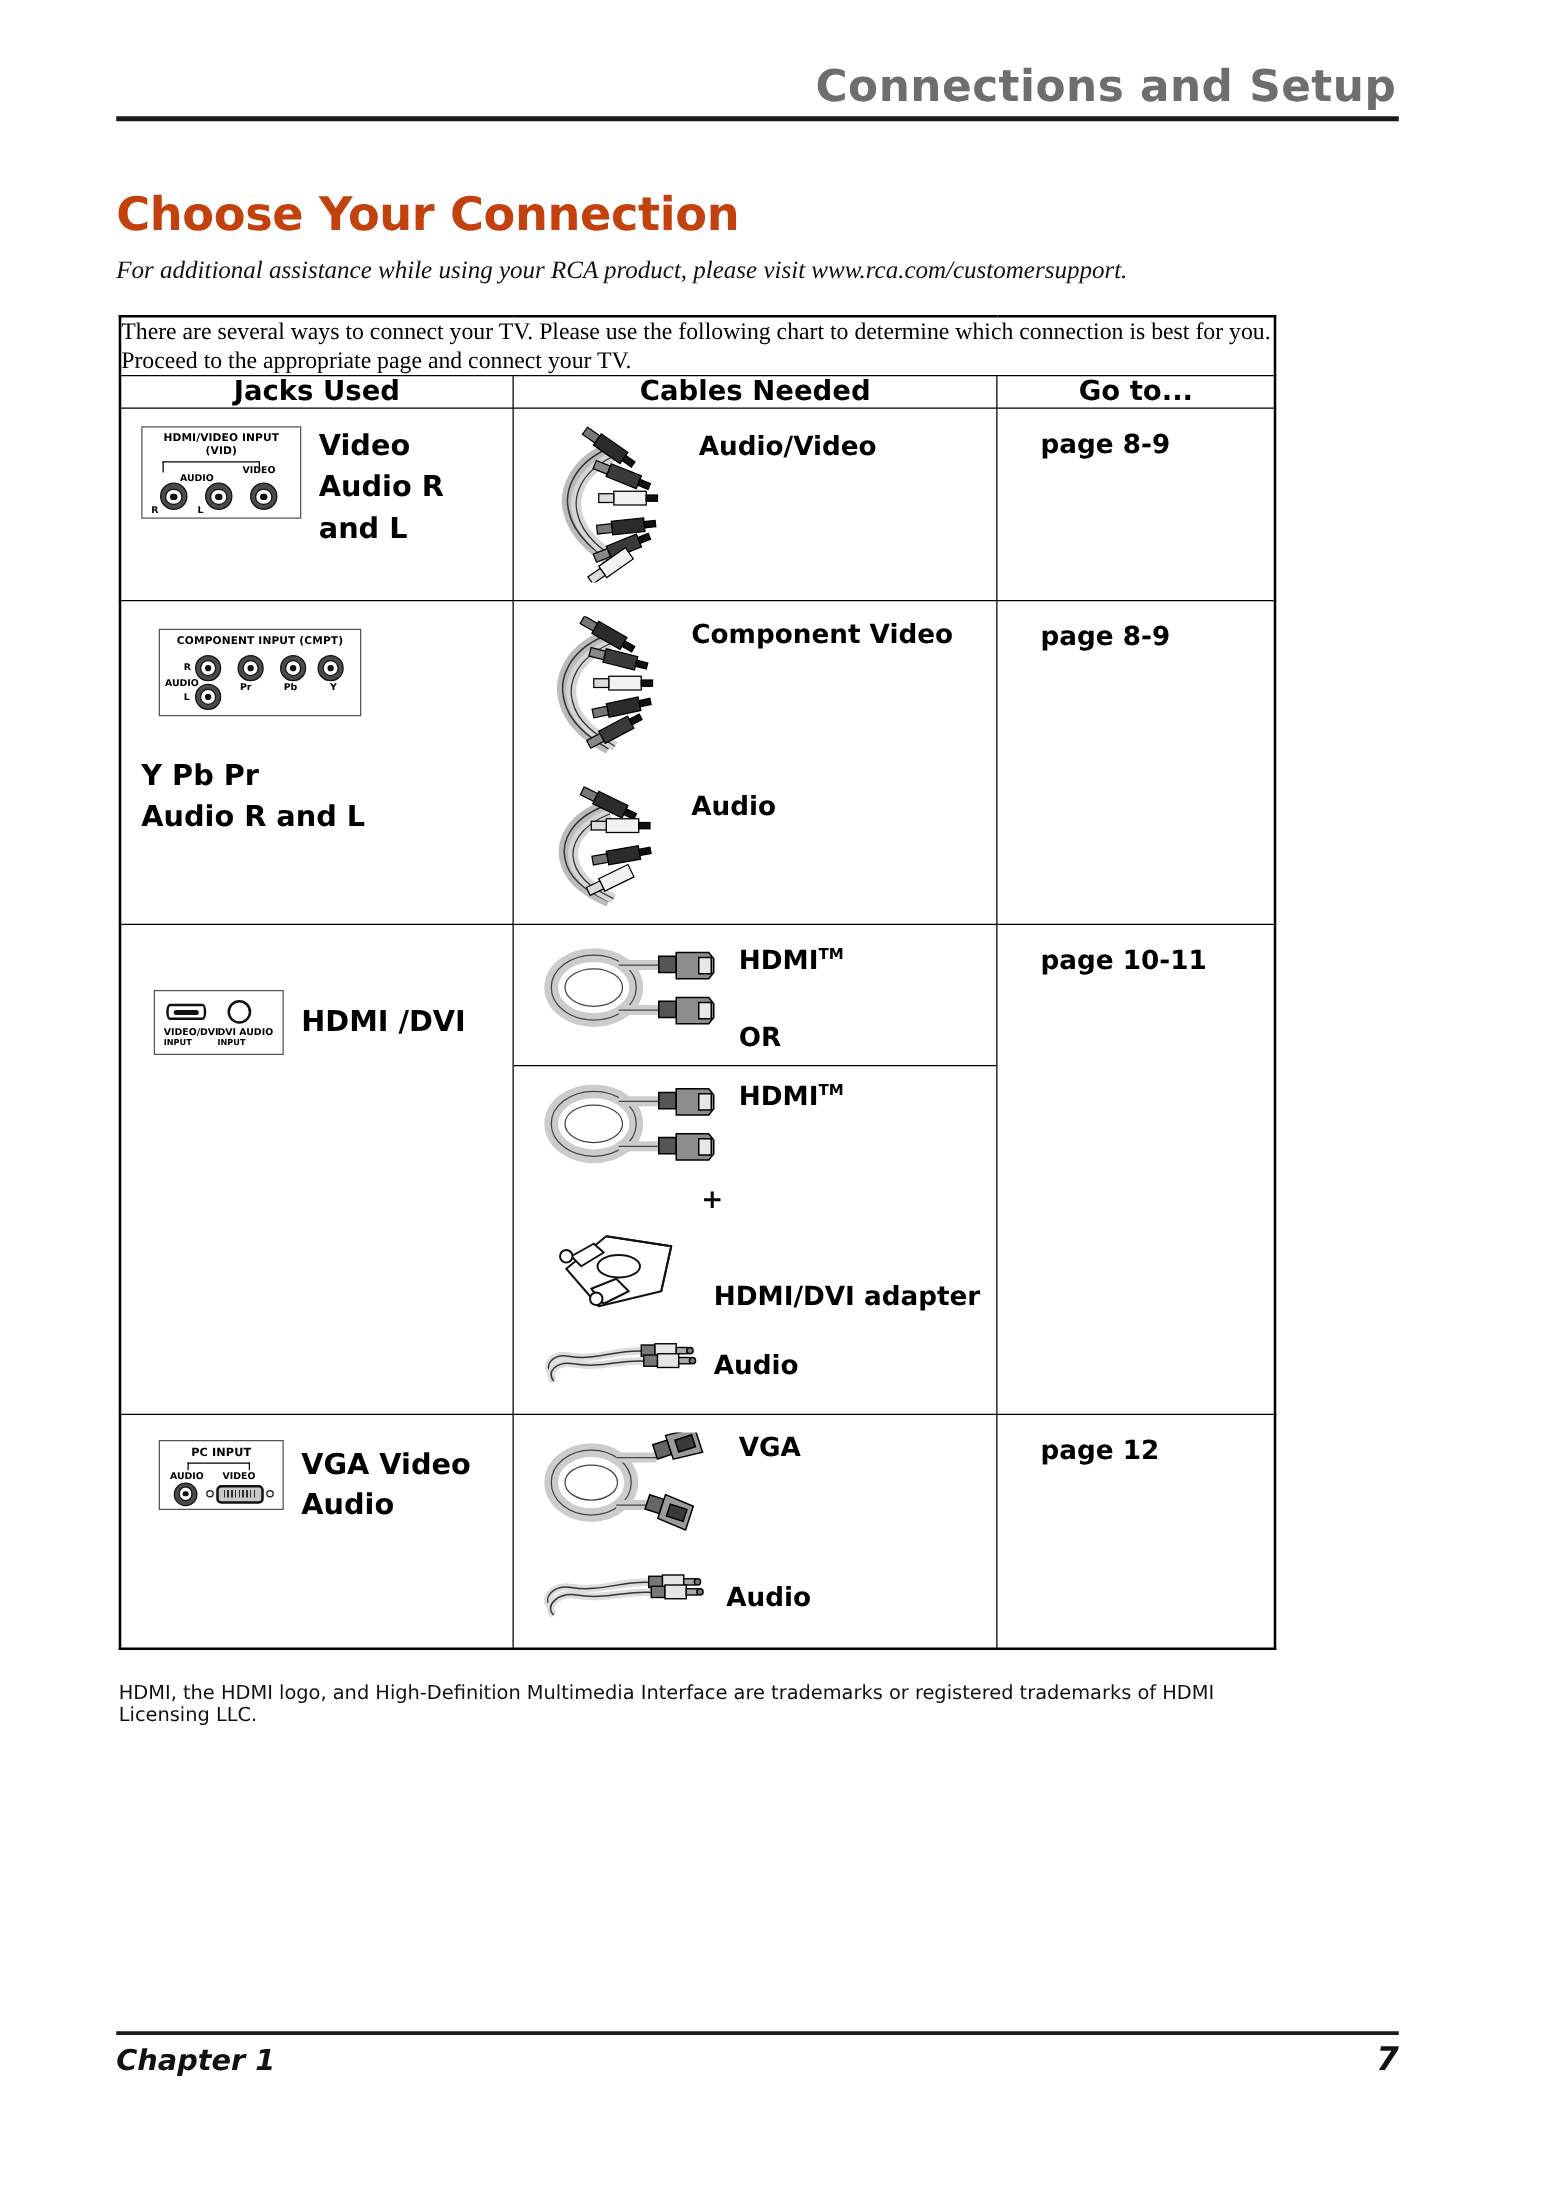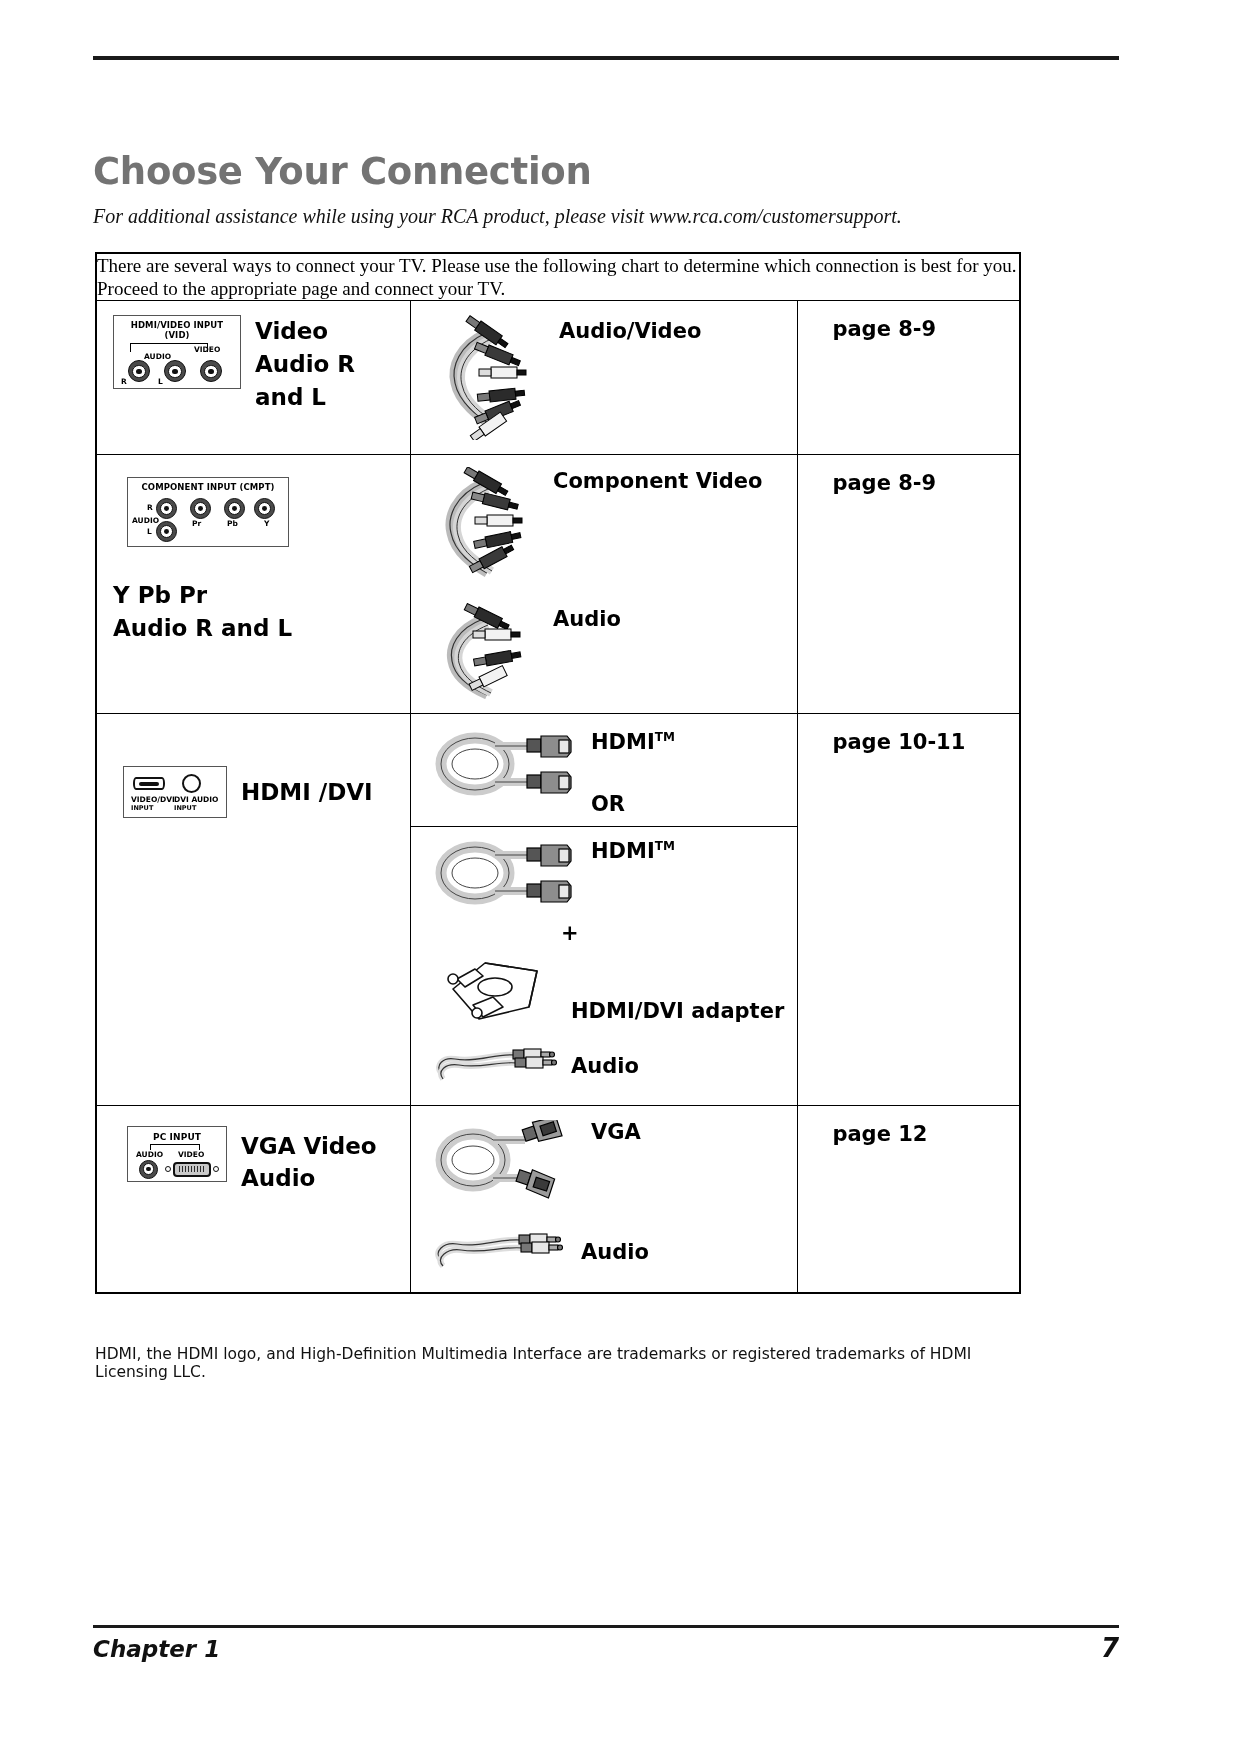--- a/index.html
+++ b/index.html
@@ -33,21 +33,21 @@
     background:#1a1a1a;
   }
 
   
   #section-title {
     position:absolute; left:93px; top:150px;
     font-family:"DejaVu Sans", sans-serif;
     font-weight:bold;
     font-size:37px;
     letter-spacing:-0.3px;
-    color:#737373;
+    color:#c2410c;
   }
   #section-subtitle {
     position:absolute; left:93px; top:205px;
     font-family:"Liberation Serif", serif;
     font-style:italic;
     font-size:20px;
     color:#111;
   }
 
   
@@ -229,32 +229,38 @@
   #page-number {
     font-family:"DejaVu Sans", sans-serif;
     font-weight:bold; font-style:italic;
     font-size:26px; color:#111;
   }
 </style>
 </head>
 <body>
 
 <div id="page-header">
+  <div id="header-title">Connections and Setup</div>
   <div id="header-rule"></div>
 </div>
 
 <div id="section-title">Choose Your Connection</div>
 <div id="section-subtitle">For additional assistance while using your RCA product, please visit www.rca.com/customersupport.</div>
 
 <table id="conn-table">
   <tbody>
       <tr>
     <td class="intro-cell" colspan="3">There are several ways to connect your TV. Please use the following chart to determine which connection is best for you. Proceed to the appropriate page and connect your TV.</td>
   </tr>
 
+  <tr>
+    <th class="col-head c-jacks">Jacks Used</th>
+    <th class="col-head c-cables">Cables Needed</th>
+    <th class="col-head c-goto">Go to...</th>
+  </tr>
 
   <tr>
     <td class="c-jacks">
       <div class="cell-pad">
         <div class="jack-row">
 
           <div class="panel" style="width:128px;height:74px;">
             <div class="panel-title">HDMI/VIDEO INPUT</div>
             <div class="panel-title" style="padding-top:0">(VID)</div>
 

